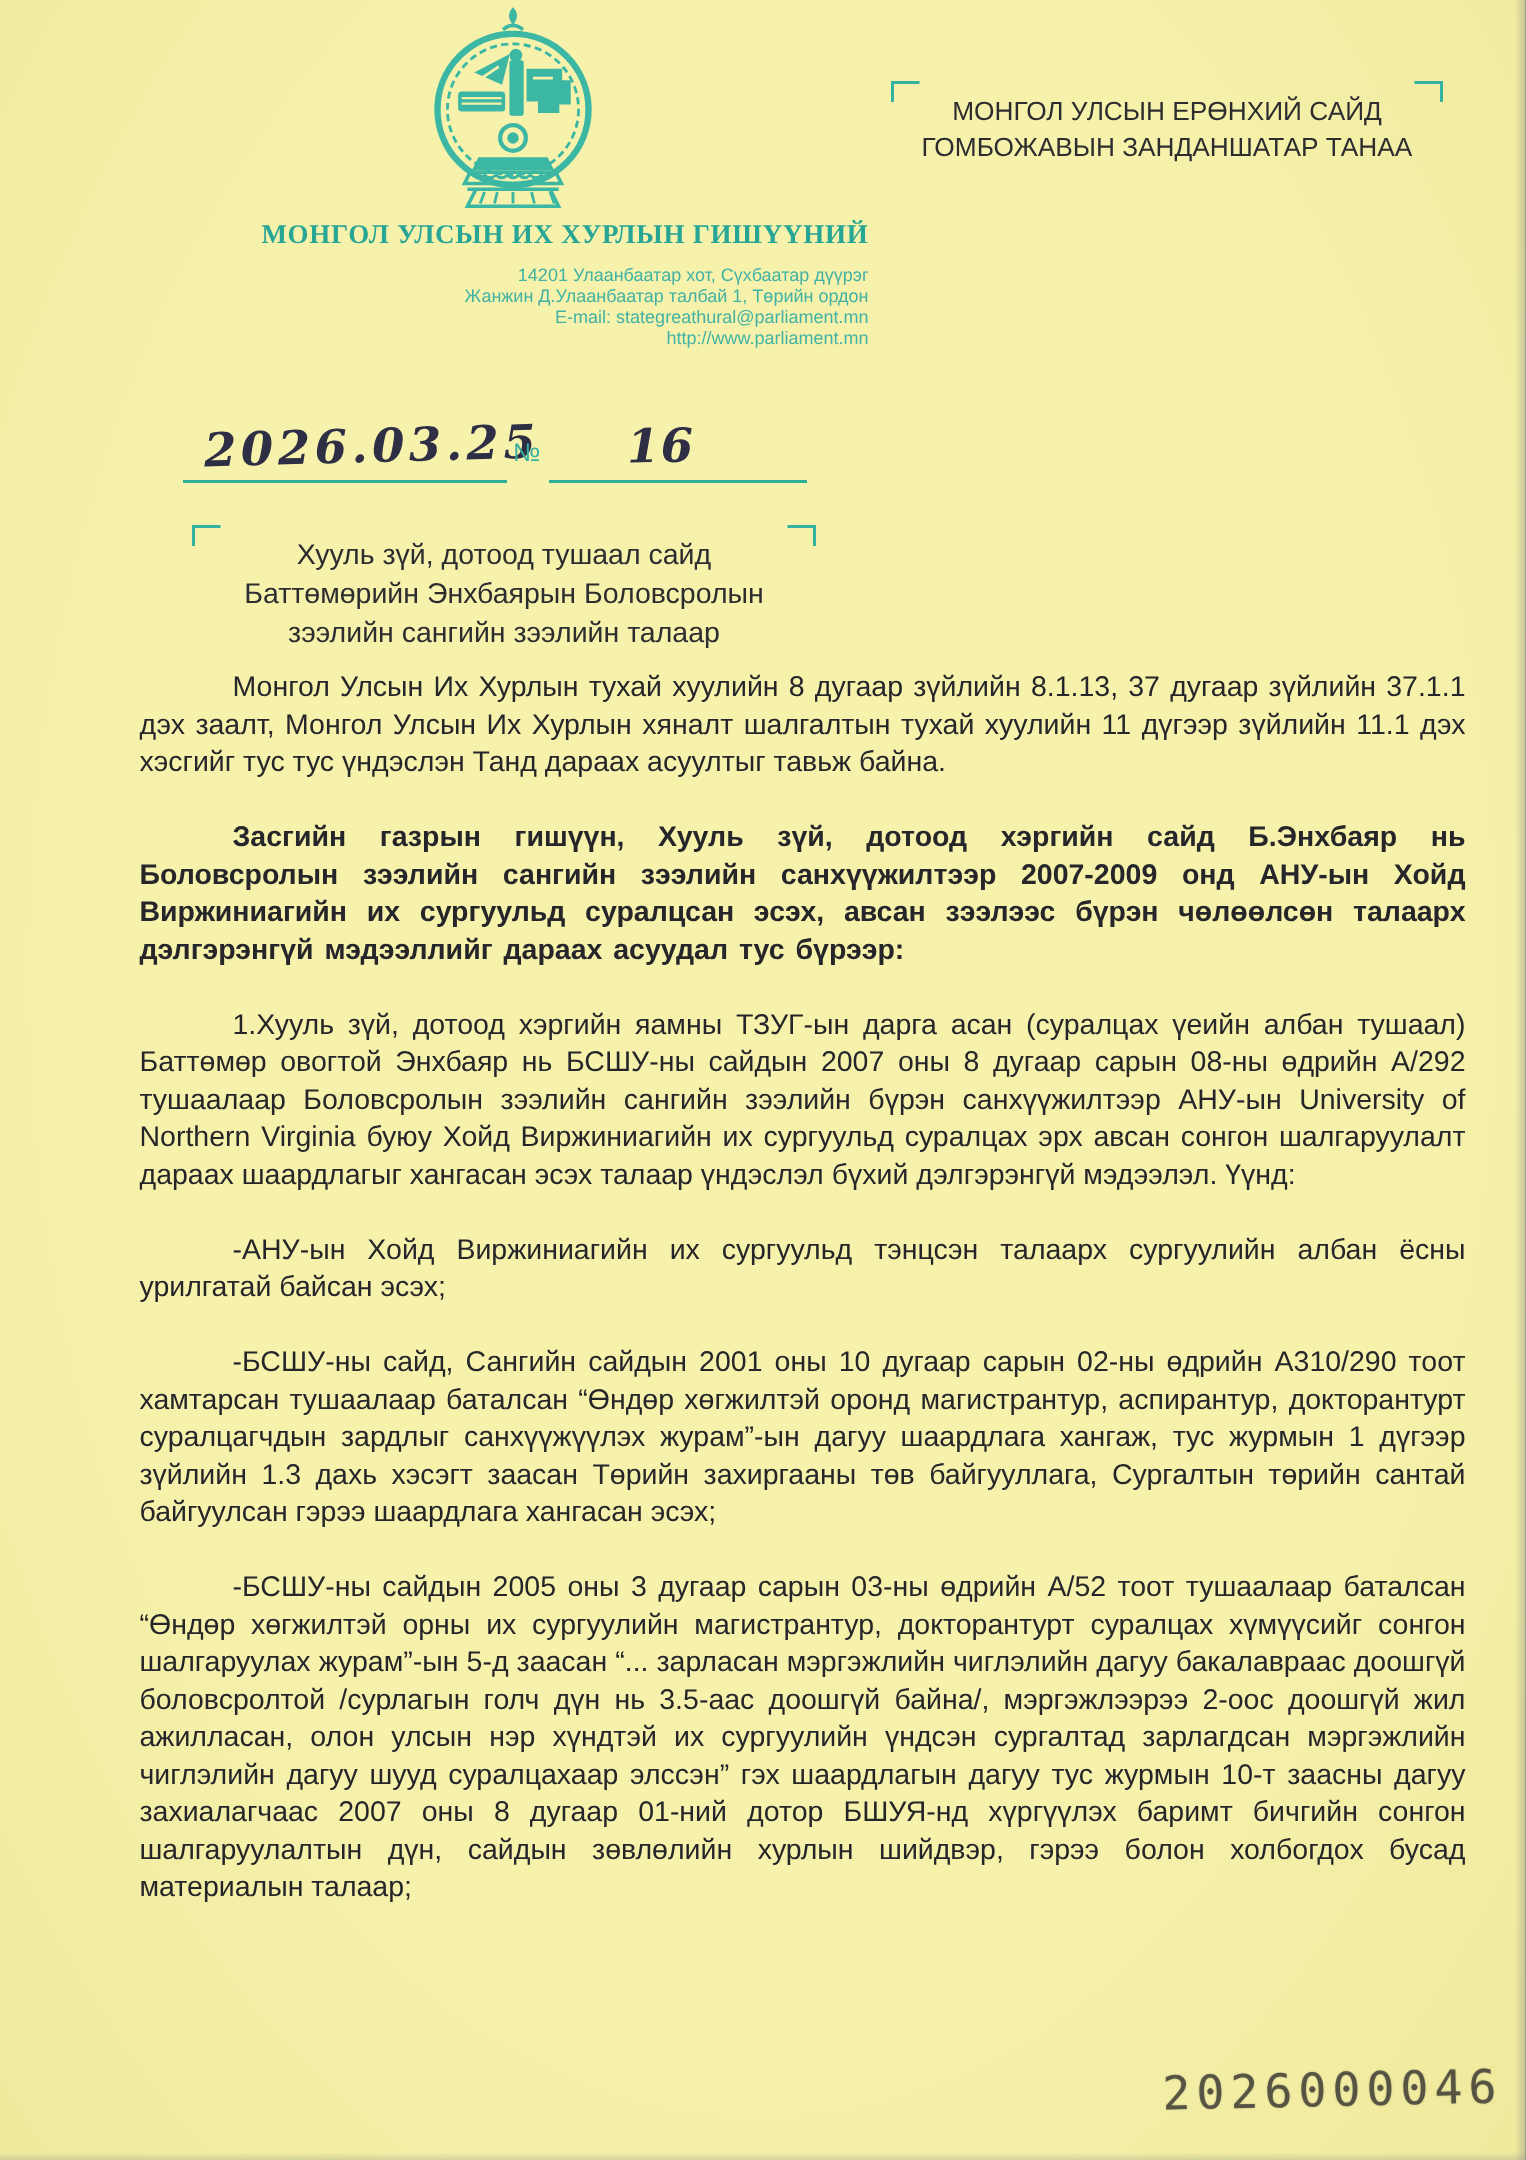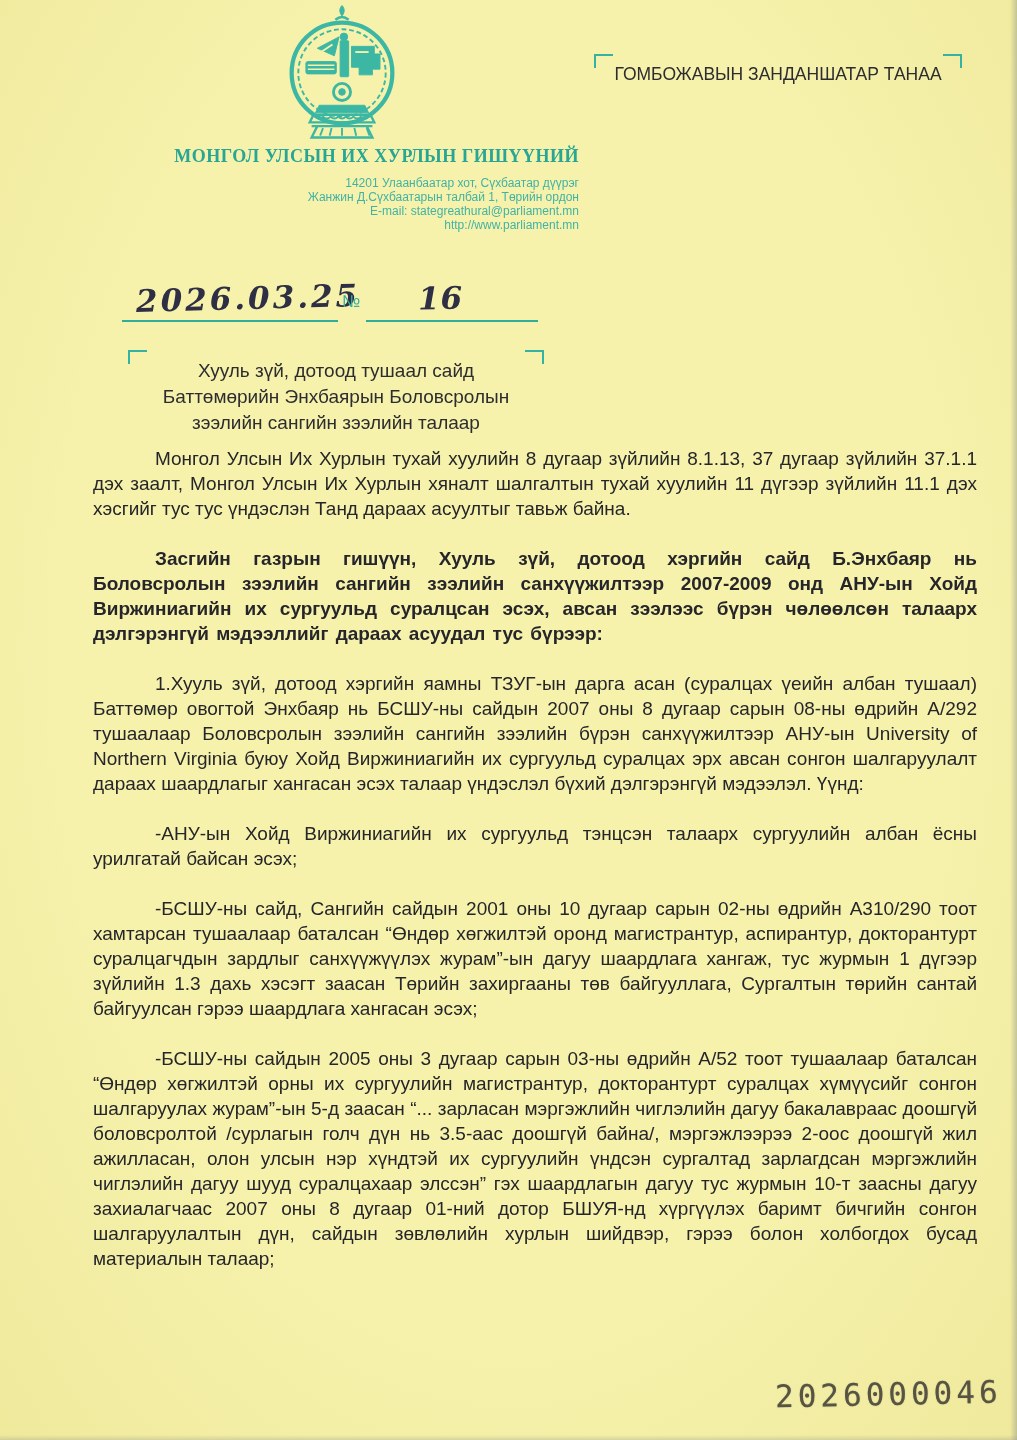--- a/index.html
+++ b/index.html
@@ -131,37 +131,38 @@
         <path d="M36 106 h48 l4 8 h-56 Z" stroke-width="1"></path>
         <path d="M30 116 h60 l4 8 h-68 Z" fill="none" stroke-width="2.5"></path>
         <path d="M32 118 q4 4 8 0 q4 4 8 0 q4 4 8 0 q4 4 8 0 q4 4 8 0 q4 4 8 0 q4 4 8 0" fill="none" stroke-width="2"></path>
         <path d="M28 128 h64 M34 128 l-6 12 h64 l-6 -12" fill="none" stroke-width="2.5"></path>
         <path d="M40 130 l-3 8 m12 -8 l-2 8 m13 -8 l0 8 m13 -8 l2 8 m11 -8 l3 8" fill="none" stroke-width="2"></path>
       </g>
     </svg>
     <div class="org-name">МОНГОЛ УЛСЫН ИХ ХУРЛЫН ГИШҮҮНИЙ</div>
     <div class="address">
       <div>14201 Улаанбаатар хот, Сүхбаатар дүүрэг</div>
-      <div>Жанжин Д.Сүхбаатарын талбай 1, Төрийн ордон</div>
+      <div>Жанжин Д.Улаанбаатар талбай 1, Төрийн ордон</div>
       <div>E-mail: stategreathural@parliament.mn</div>
       <div>http://www.parliament.mn</div>
     </div>
   </div>
 
   <div class="date-row">
     <span class="handwriting hw-date">2026.03.25</span>
     <span class="date-underline"></span>
     <span class="no-sign">№</span>
     <span class="num-underline"></span>
     <span class="handwriting hw-num">16</span>
   </div>
 
   <div class="addressee">
     <span class="bracket tl"></span>
     <span class="bracket tr"></span>
+    <div>МОНГОЛ УЛСЫН ЕРӨНХИЙ САЙД</div>
     <div>ГОМБОЖАВЫН ЗАНДАНШАТАР ТАНАА</div>
   </div>
 
   <div class="subject">
     <span class="bracket tl"></span>
     <span class="bracket tr"></span>
     <div>Хууль зүй, дотоод тушаал сайд</div>
     <div>Баттөмөрийн Энхбаярын Боловсролын</div>
     <div>зээлийн сангийн зээлийн талаар</div>
   </div>

